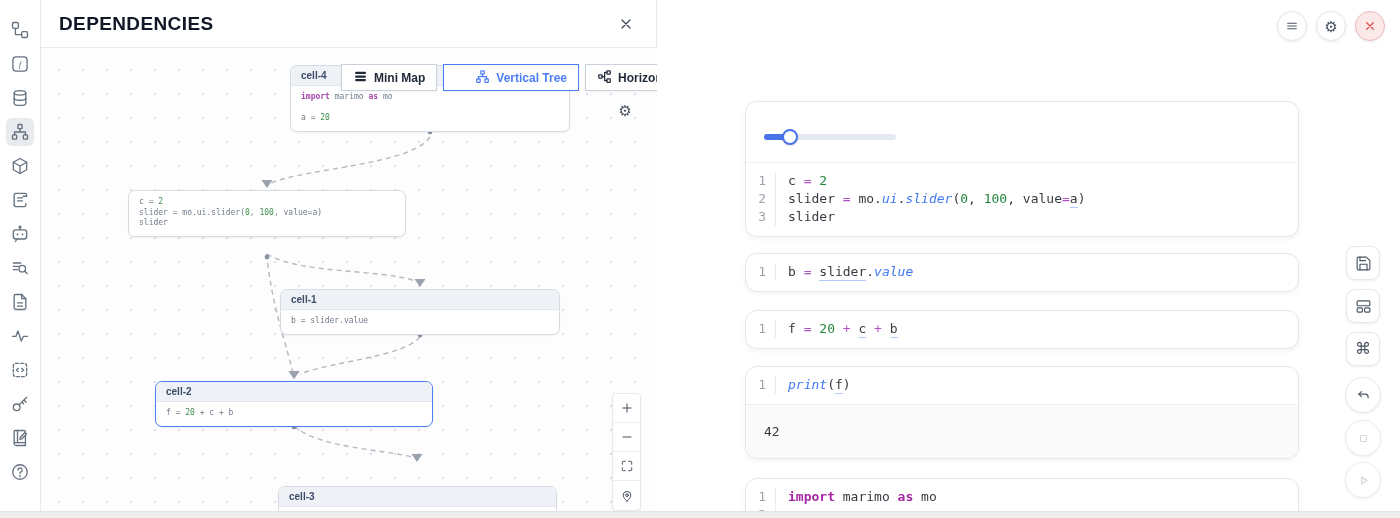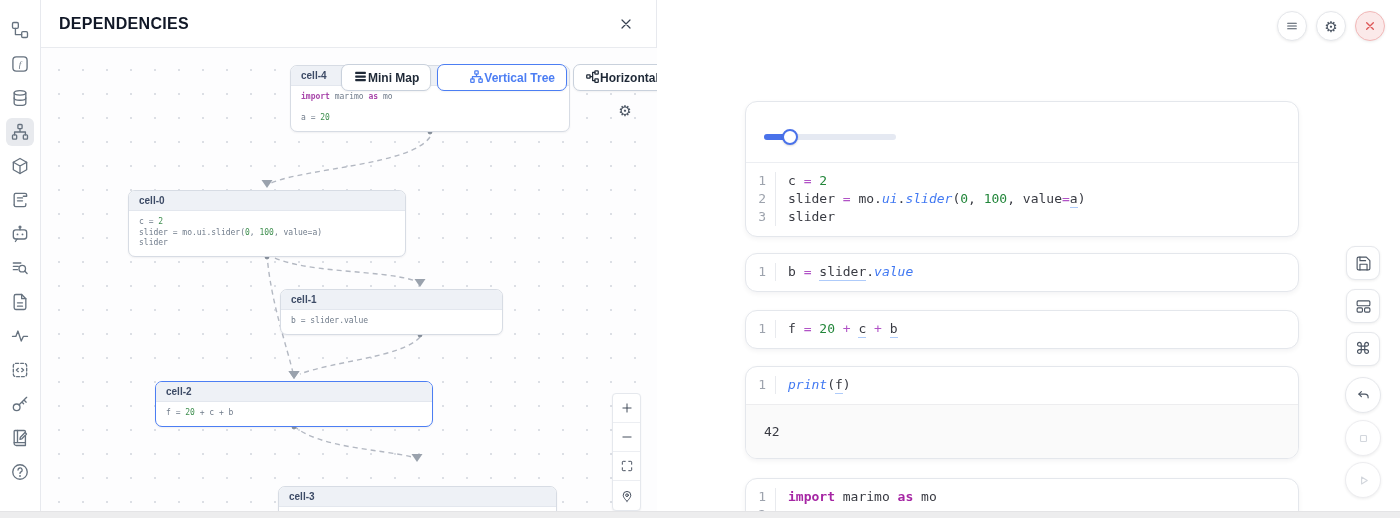--- a/index.html
+++ b/index.html
@@ -14,41 +14,41 @@
   .rail-btn { width:28px; height:28px; border-radius:6px; display:flex; align-items:center;
     justify-content:center; color:#66727f; cursor:pointer; }
   .rail-btn.active { background:#e8eaee; }
   .rail-btn svg { width:20px; height:20px; }
 
   
   #dep-panel { position:absolute; left:41px; top:0; width:616px; height:518px; background:#fdfdfe;
     border-right:1px solid #e7e9ee; }
   #dep-header { height:48px; background:#fff; border-bottom:1px solid #e9ebef; display:flex;
     align-items:center; justify-content:space-between; padding:0 18px; }
-  #dep-title { font-size:16px; font-weight:700; color:#111827; letter-spacing:.02em; }
+  #dep-title { font-size:19px; font-weight:700; color:#111827; letter-spacing:.02em; }
   #dep-close { width:24px; height:24px; display:flex; align-items:center; justify-content:center;
     color:#374151; cursor:pointer; }
 
   #graph { position:absolute; left:0; top:48px; width:616px; height:464px;
     background-color:#fdfdfe;
     background-image:radial-gradient(circle, #dcdfe5 1.1px, transparent 1.1px);
     background-size:24px 24px; background-position:6px 10px; overflow:hidden; }
   #edges { position:absolute; left:0; top:0; width:616px; height:464px; pointer-events:none; z-index:1; }
 
   .gnode { position:absolute; background:#fff; border:1px solid #d7dce4; border-radius:7px;
     box-shadow:0 1px 2px rgba(30,41,59,.06); z-index:2; cursor:pointer; }
   .gnode.selected { border:1.6px solid #4c7ef3; }
   .gnode-header { background:#eef1f6; border-bottom:1px solid #e3e7ee; border-radius:6px 6px 0 0;
     padding:4px 10px; font-size:10px; font-weight:700; color:#3d4b66; }
   .gnode-body { padding:6px 10px 7px; font-family:"DejaVu Sans Mono", monospace; font-size:8px;
     line-height:10.5px; color:#6f7b8a; white-space:pre; }
 
   .gtoolbar { position:absolute; left:300px; top:16px; display:flex; gap:6px; z-index:5; }
-  .gview-btn { height:27px; display:inline-flex; align-items:center; padding:0 11px;
-    background:#fff; border:1px solid #c9d1dc; border-radius:7px; font-size:12px; font-weight:600;
+  .gview-btn { height:27px; display:inline-flex; align-items:center; gap:6px; padding:0 11px;
+    background:#fff; border:1px solid #c9d1dc; border-radius:0; font-size:12px; font-weight:600;
     color:#1f2937; box-shadow:0 1px 2px rgba(0,0,0,.05); cursor:pointer; white-space:nowrap; }
   .gview-btn svg { width:15px; height:15px; }
   .gview-btn.active { border-color:#4c7ef3; color:#4c7ef3;padding-left:31px; }
 
   #graph-gear { position:absolute; left:572px; top:50px; width:24px; height:24px; display:flex;
     align-items:center; justify-content:center; color:#4b5563; font-size:18px; cursor:pointer; z-index:5; }
 
   #zoom-controls { position:absolute; left:571px; top:345px; width:29px; background:#fff;
     border:1px solid #e5e8ed; border-radius:4px; box-shadow:0 1px 2px rgba(0,0,0,.05); z-index:5; }
   .zoom-btn { height:29px; display:flex; align-items:center; justify-content:center; color:#374151;
@@ -295,24 +295,23 @@
               <circle cx="12" cy="10.6" r="2.3"></circle>
             </svg>
           </div>
         </div>
       <div id="gnodes">
           <div class="gnode" style="left: 249px; top: 17px; width: 280px;">
             <div class="gnode-header">cell-4</div>
             <div class="gnode-body"><div><span class="tk-k">import</span><span class="tk-g"> marimo </span><span class="tk-k">as</span><span class="tk-g"> mo</span></div><div>&nbsp;</div><div><span class="tk-g">a = </span><span class="tk-n">20</span></div></div>
           </div>
           <div class="gnode" style="left: 87px; top: 142px; width: 278px;">
-            <div class="gnode-header">cell-0</div>
             <div class="gnode-body"><div><span class="tk-g">c = </span><span class="tk-n">2</span></div><div><span class="tk-g">slider = mo.ui.slider(</span><span class="tk-n">0</span><span class="tk-g">, </span><span class="tk-n">100</span><span class="tk-g">, value=a)</span></div><div><span class="tk-g">slider</span></div></div>
           </div>
-          <div class="gnode" style="left: 239px; top: 241px; width: 223px;">
+          <div class="gnode" style="left: 239px; top: 241px; width: 280px;">
             <div class="gnode-header">cell-1</div>
             <div class="gnode-body"><div><span class="tk-g">b = slider.value</span></div></div>
           </div>
           <div class="gnode selected" style="left: 114px; top: 333px; width: 278px;">
             <div class="gnode-header">cell-2</div>
             <div class="gnode-body"><div><span class="tk-g">f = </span><span class="tk-n">20</span><span class="tk-g"> + c + b</span></div></div>
           </div>
           <div class="gnode" style="left: 237px; top: 418px; width: 279px; margin-top: 20px;">
             <div class="gnode-header">cell-3</div>
             <div class="gnode-body"><div><span class="tk-g">print(f)</span></div></div>

